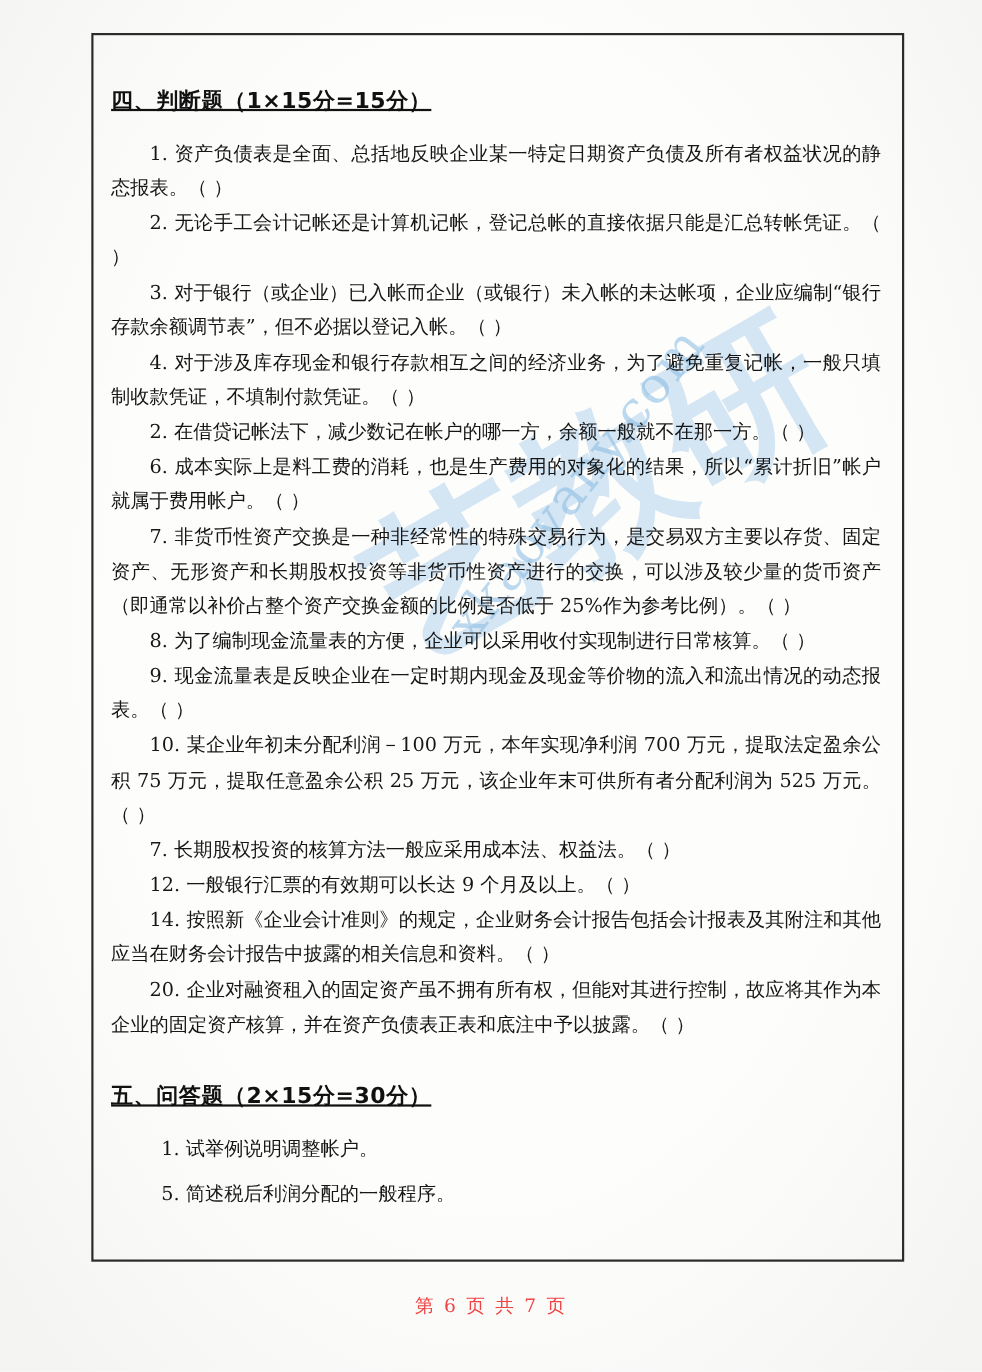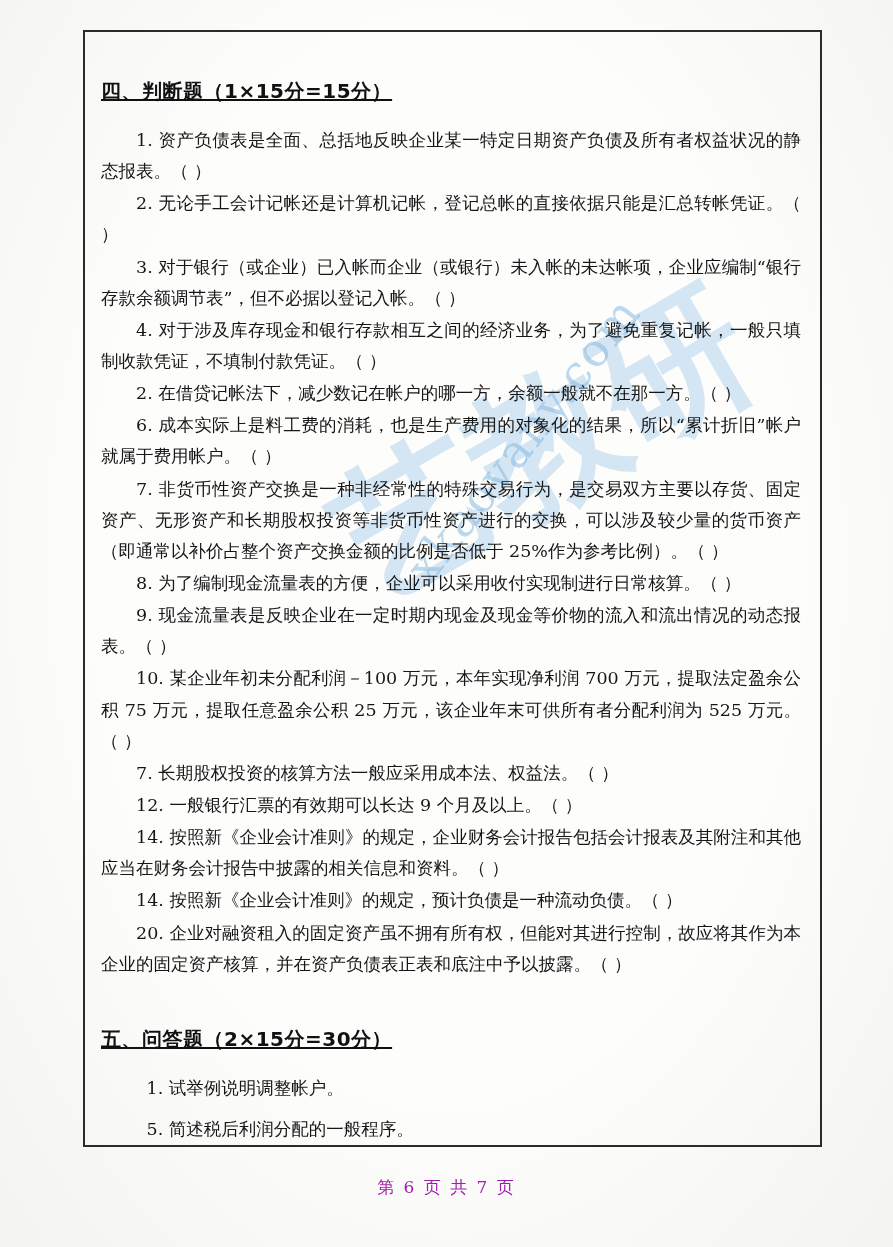--- a/index.html
+++ b/index.html
@@ -91,21 +91,21 @@
   .section-heading {
     font-family: "DejaVu Sans", sans-serif;
     font-size: 20px;
     font-weight: 700;
     letter-spacing: 0.5px;
     margin: 16px 0 20px 0;
     color: #111111;
     text-decoration: underline;
   }
   .section-heading.second {
-    margin-top: 46px;
+    margin-top: 35px;
   }
 
   .q-list {
     margin: 0;
     padding: 0;
     list-style: none;
   }
 
   .q-item {
     font-family: "DejaVu Serif", serif;
@@ -125,21 +125,21 @@
 
   .footer {
     position: absolute;
     left: 0;
     top: 1176px;
     width: 893px;
     text-align: center;
     font-family: "DejaVu Serif", serif;
     font-size: 17px;
     letter-spacing: 2px;
-    color: #a21caf;
+    color: #ef4444;
   }
 </style>
 </head>
 <body>
 
 <div class="page-scan"></div>
 
 <div class="watermark">
   <div class="wm-cjk">艺教研</div>
   <div class="wm-url">xkaoyany.com</div>
@@ -160,21 +160,20 @@
     <li class="q-item">4. 对于涉及库存现金和银行存款相互之间的经济业务，为了避免重复记帐，一般只填制收款凭证，不填制付款凭证。（  ）</li>
     <li class="q-item">2. 在借贷记帐法下，减少数记在帐户的哪一方，余额一般就不在那一方。（  ）</li>
     <li class="q-item">6. 成本实际上是料工费的消耗，也是生产费用的对象化的结果，所以“累计折旧”帐户就属于费用帐户。（  ）</li>
     <li class="q-item">7. 非货币性资产交换是一种非经常性的特殊交易行为，是交易双方主要以存货、固定资产、无形资产和长期股权投资等非货币性资产进行的交换，可以涉及较少量的货币资产（即通常以补价占整个资产交换金额的比例是否低于 25%作为参考比例）。（  ）</li>
     <li class="q-item">8. 为了编制现金流量表的方便，企业可以采用收付实现制进行日常核算。（  ）</li>
     <li class="q-item">9. 现金流量表是反映企业在一定时期内现金及现金等价物的流入和流出情况的动态报表。（  ）</li>
     <li class="q-item">10. 某企业年初未分配利润－100 万元，本年实现净利润 700 万元，提取法定盈余公积 75 万元，提取任意盈余公积 25 万元，该企业年末可供所有者分配利润为 525 万元。（  ）</li>
     <li class="q-item">7. 长期股权投资的核算方法一般应采用成本法、权益法。（  ）</li>
     <li class="q-item">12. 一般银行汇票的有效期可以长达 9 个月及以上。（  ）</li>
     <li class="q-item">14. 按照新《企业会计准则》的规定，企业财务会计报告包括会计报表及其附注和其他应当在财务会计报告中披露的相关信息和资料。（  ）</li>
-    <li class="q-item">14. 按照新《企业会计准则》的规定，预计负债是一种流动负债。（  ）</li>
     <li class="q-item">20. 企业对融资租入的固定资产虽不拥有所有权，但能对其进行控制，故应将其作为本企业的固定资产核算，并在资产负债表正表和底注中予以披露。（  ）</li>
   </ol>
 
   <h2 class="section-heading second">五、问答题（2×15分=30分）</h2>
 
   <ol class="q-list">
     <li class="q-item qa">1. 试举例说明调整帐户。</li>
     <li class="q-item qa">5. 简述税后利润分配的一般程序。</li>
   </ol>
 

